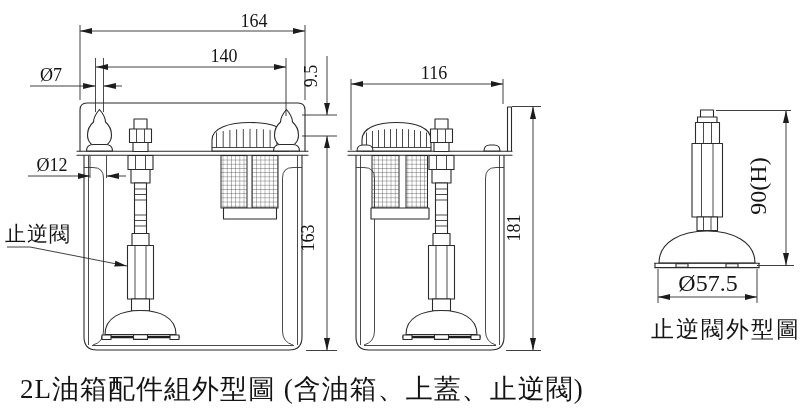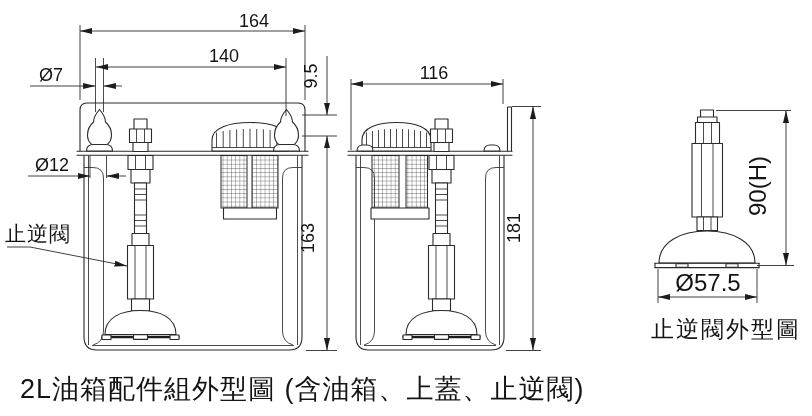--- a/index.html
+++ b/index.html
@@ -1,17 +1,17 @@
 <!DOCTYPE html>
 <html><head>
 <meta charset="utf-8">
 <style>
   html,body{margin:0;padding:0;background:#fff;}
   .sheet{width:812px;height:416px;background:#ffffff;position:relative;overflow:hidden;
-         font-family:Liberation Sans, sans-serif;}
+         font-family:Liberation Serif, serif;}
   svg{display:block;}
   .obj{stroke:#2b2b2b;stroke-width:1.1;fill:none;stroke-linecap:round;stroke-linejoin:round;}
   .objf{stroke:#2b2b2b;stroke-width:1.1;fill:#ffffff;stroke-linejoin:round;}
   .thin{stroke:#2b2b2b;stroke-width:0.85;fill:none;}
   .dim{stroke:#2b2b2b;stroke-width:0.9;fill:none;}
   .heavy{stroke:#1c1c1c;stroke-width:2.4;fill:none;}
   .meshbox{stroke:#2b2b2b;stroke-width:1;}
   text{fill:#141414;}
   .dimtxt{font-size:18px;}
   .dimtxt-big{font-size:24px;}

